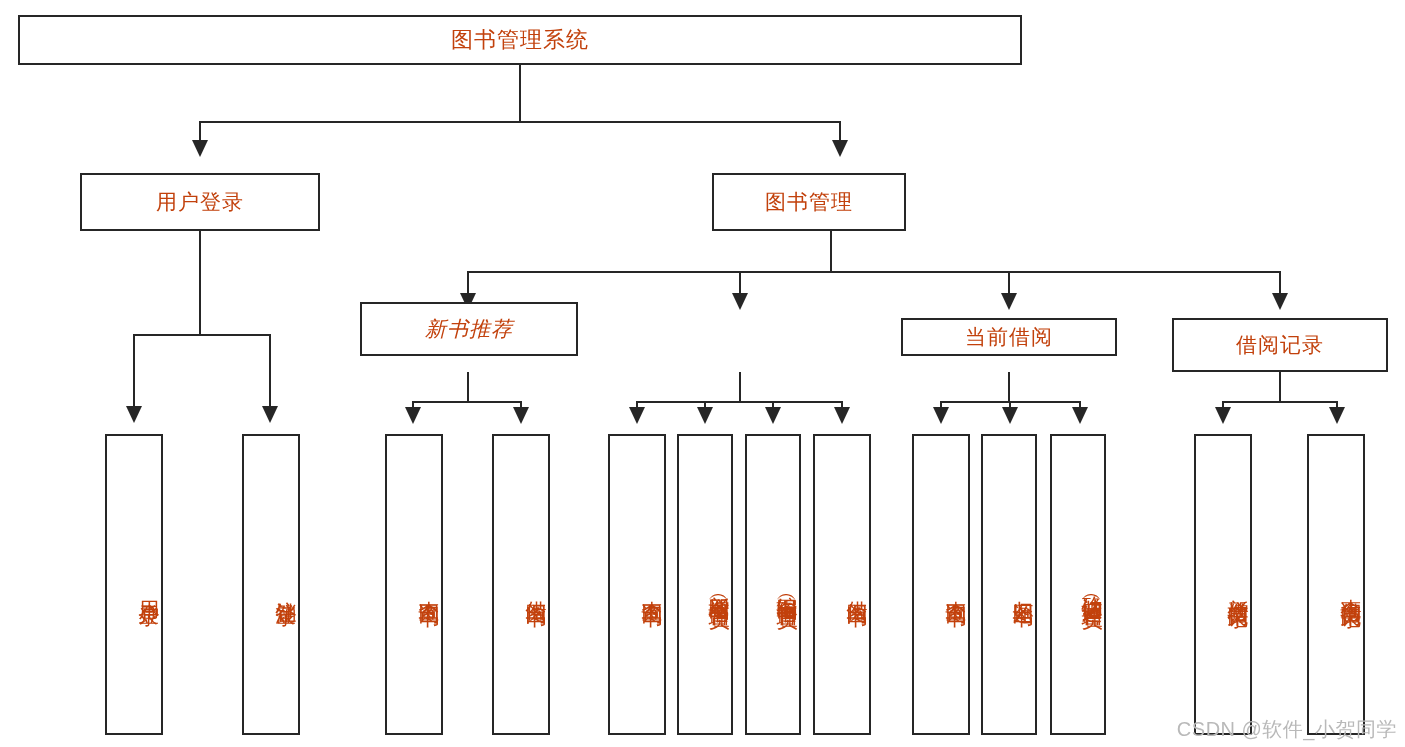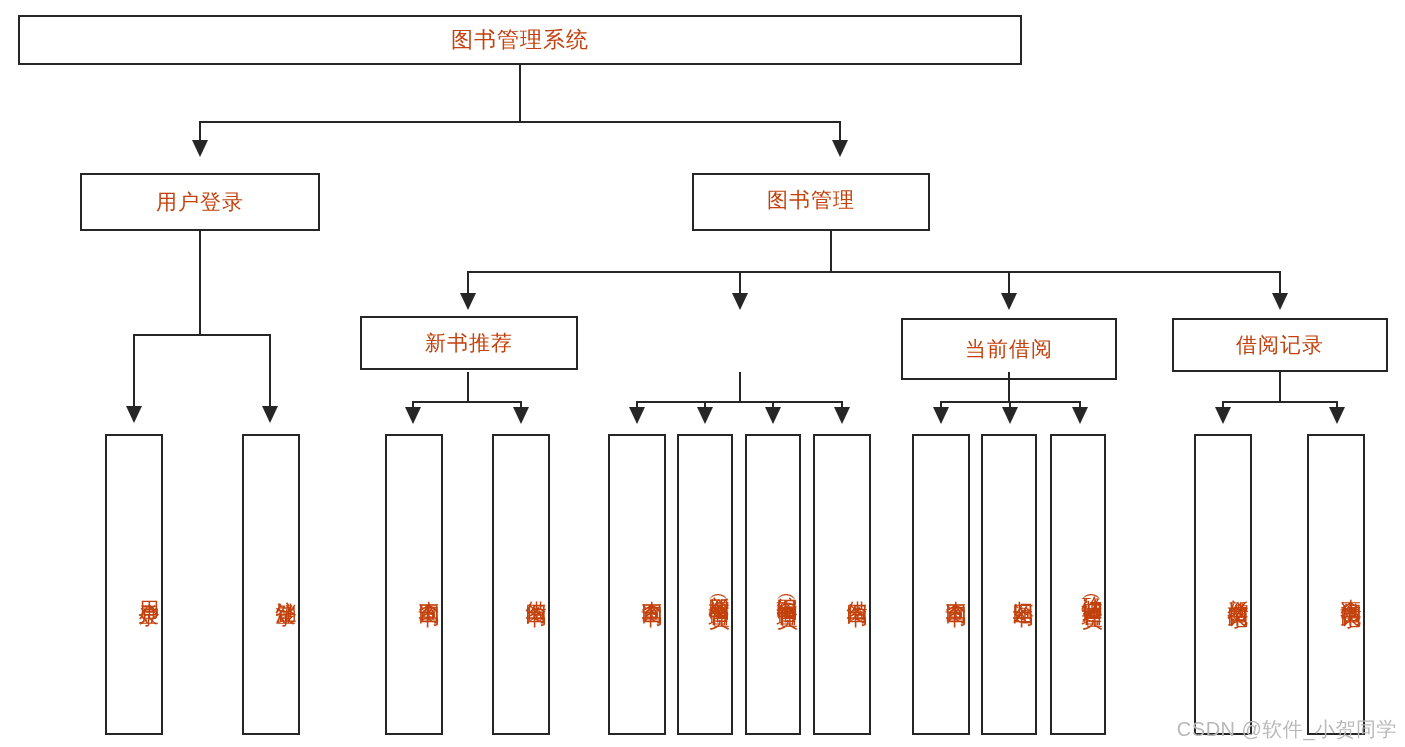--- a/index.html
+++ b/index.html
@@ -97,21 +97,21 @@
 
   <div class="vline" style="left:199px; top:121px; height:22px;"></div>
   <div class="arrow" style="left:192px; top:140px;"></div>
   <div class="vline" style="left:839px; top:121px; height:22px;"></div>
   <div class="arrow" style="left:832px; top:140px;"></div>
 
   <div class="node horiz" style="left:80px; top:173px; width:240px; height:58px;">
     <span>用户登录</span>
   </div>
 
-  <div class="node horiz" style="left:692px; top:173px; width:238px; height:58px;font-family:Liberation Mono, monospace;">
+  <div class="node horiz" style="left:712px; top:173px; width:194px; height:58px;">
     <span>图书管理</span>
   </div>
 
   <div class="vline" style="left:199px; top:231px; height:104px;"></div>
   <div class="hline" style="left:133px; top:334px; width:138px;"></div>
   <div class="vline" style="left:133px; top:334px; height:75px;"></div>
   <div class="arrow" style="left:126px; top:406px;"></div>
   <div class="vline" style="left:269px; top:334px; height:75px;"></div>
   <div class="arrow" style="left:262px; top:406px;"></div>
 
@@ -119,24 +119,24 @@
   <div class="hline" style="left:467px; top:271px; width:814px;"></div>
   <div class="vline" style="left:467px; top:271px; height:25px;"></div>
   <div class="arrow" style="left:460px; top:293px;"></div>
   <div class="vline" style="left:739px; top:271px; height:25px;"></div>
   <div class="arrow" style="left:732px; top:293px;"></div>
   <div class="vline" style="left:1008px; top:271px; height:25px;"></div>
   <div class="arrow" style="left:1001px; top:293px;"></div>
   <div class="vline" style="left:1279px; top:271px; height:25px;"></div>
   <div class="arrow" style="left:1272px; top:293px;"></div>
 
-  <div class="node horiz" style="left:360px; top:316px; width:218px; height:54px;">
+  <div class="node horiz" style="left:360px; top:302px; width:218px; height:54px;font-style:italic;">
     <span>新书推荐</span>
   </div>
-  <div class="node horiz" style="left:901px; top:318px; width:216px; height:62px;">
+  <div class="node horiz" style="left:901px; top:318px; width:216px; height:38px;">
     <span>当前借阅</span>
   </div>
   <div class="node horiz" style="left:1172px; top:318px; width:216px; height:54px;">
     <span>借阅记录</span>
   </div>
 
   <div class="vline" style="left:467px; top:372px; height:30px;"></div>
   <div class="hline" style="left:412px; top:401px; width:110px;"></div>
   <div class="vline" style="left:412px; top:401px; height:9px;"></div>
   <div class="arrow" style="left:405px; top:407px;"></div>

